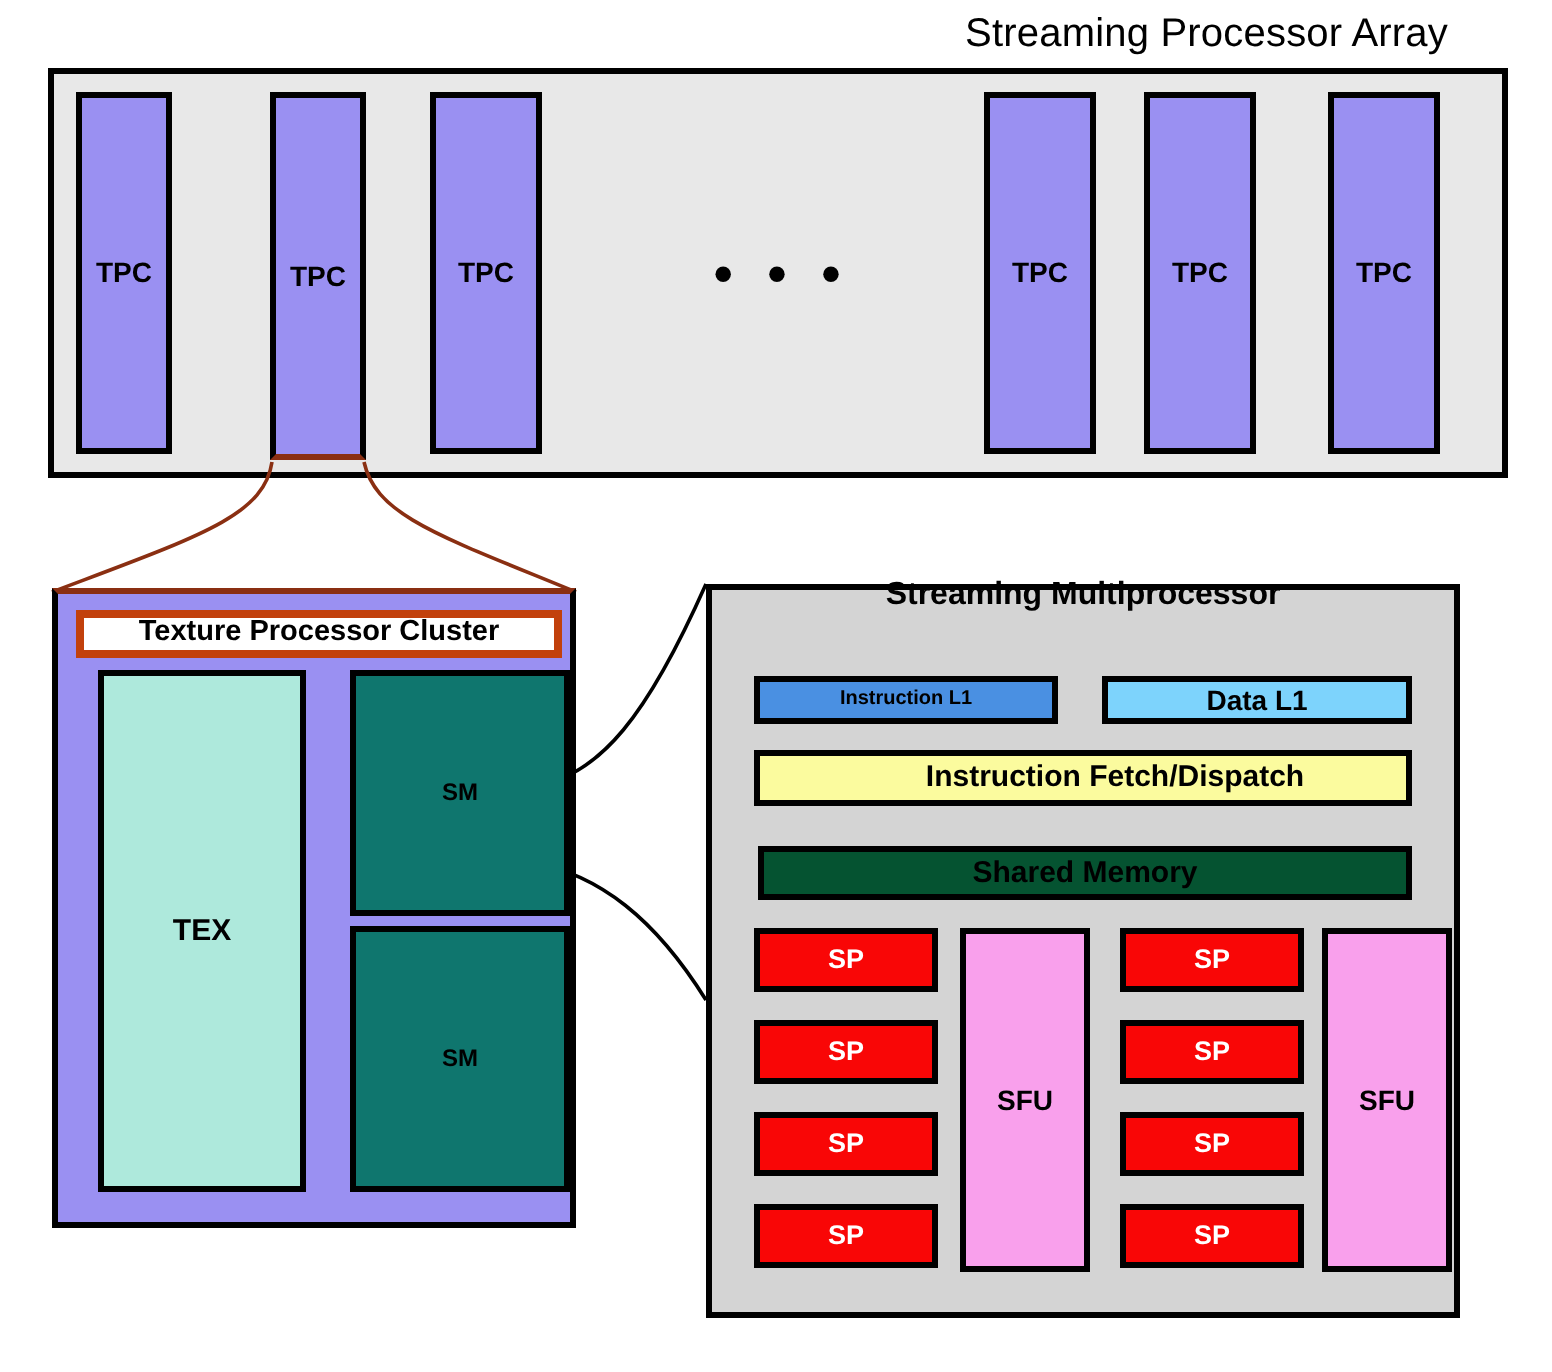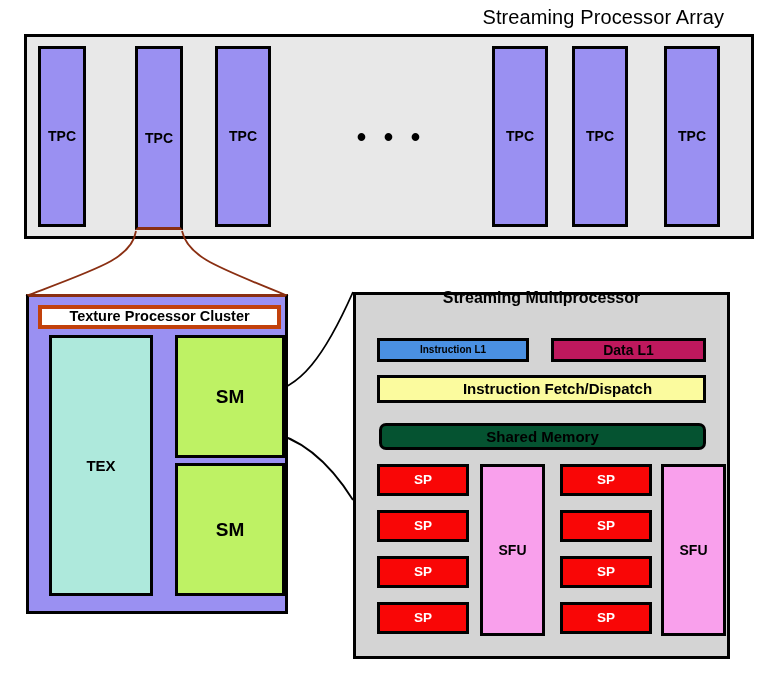--- a/index.html
+++ b/index.html
@@ -90,23 +90,23 @@
     color: #000000;
   }
   #tex-box {
     left: 49px; top: 335px; width: 104px; height: 261px;
     background: #aee9dc;
     border: 3px solid #000000;
     font-size: 15px; font-weight: bold; color: #000000;
   }
   .sm-box {
     left: 175px; width: 110px;
-    background: #bef264;
-    border: 3px solid #000000;
-    font-size: 19px; font-weight: bold; color: #000000;
+    background: #0f766e;
+    border: 3px solid #000000;
+    font-size: 12px; font-weight: bold; color: #000000;
   }
   #sm-1 { top: 335px; height: 123px; }
   #sm-2 { top: 463px; height: 133px; }
 
   
   #sm-panel {
     left: 353px; top: 292px; width: 377px; height: 367px;
     background: #d4d4d4;
     border: 3px solid #000000;
   }
@@ -118,29 +118,29 @@
     border: 3px solid #000000;
     font-weight: bold;
     color: #000000;
   }
   #icache {
     left: 377px; top: 338px; width: 152px; height: 24px;
     background: #4a90e2; font-size: 10px;
   }
   #dcache {
     left: 551px; top: 338px; width: 155px; height: 24px;
-    background: #be185d; font-size: 14px;
+    background: #7dd3fc; font-size: 14px;
   }
   #ifetch {
     left: 377px; top: 375px; width: 329px; height: 28px;
     background: #fbfb9e; font-size: 15px; padding-left: 32px;
   }
   #shmem {
     left: 379px; top: 423px; width: 327px; height: 27px;
-    background: #055331; font-size: 15px; color: #000000; border-radius: 7px;
+    background: #055331; font-size: 15px; color: #000000;
   }
   .sp {
     width: 92px; height: 32px;
     background: #f90606;
     border: 3px solid #000000;
     font-size: 13.5px; font-weight: bold;
     color: #ffffff;
   }
   .sfu {
     width: 65px; height: 172px;

